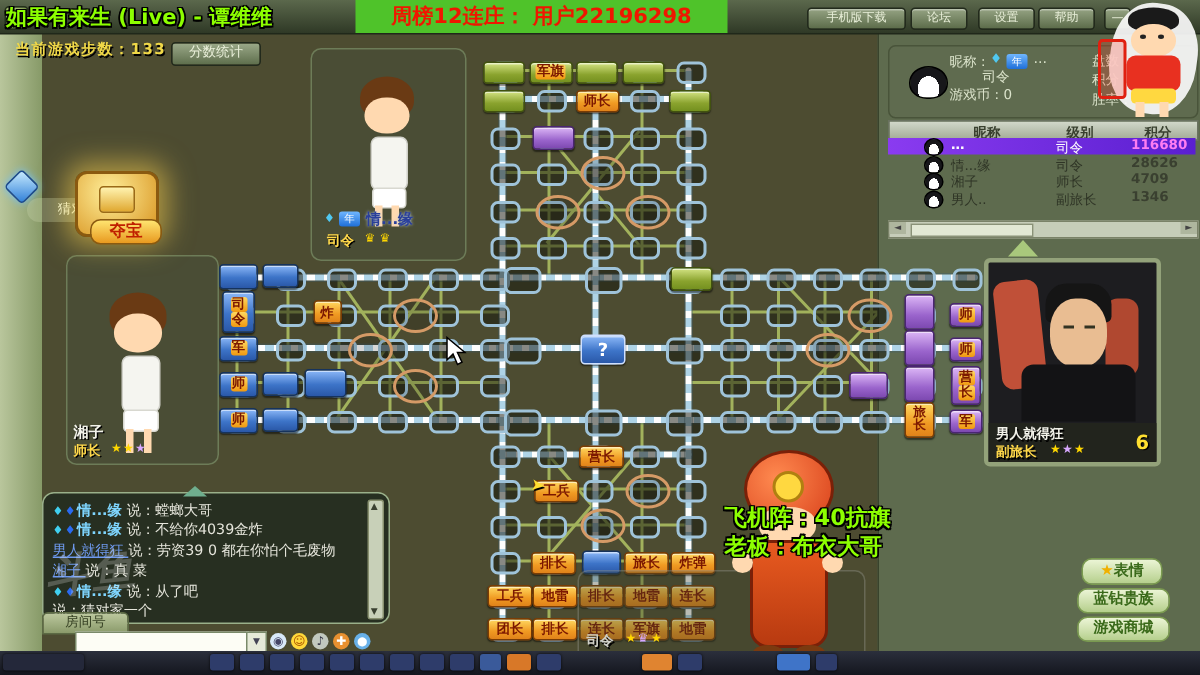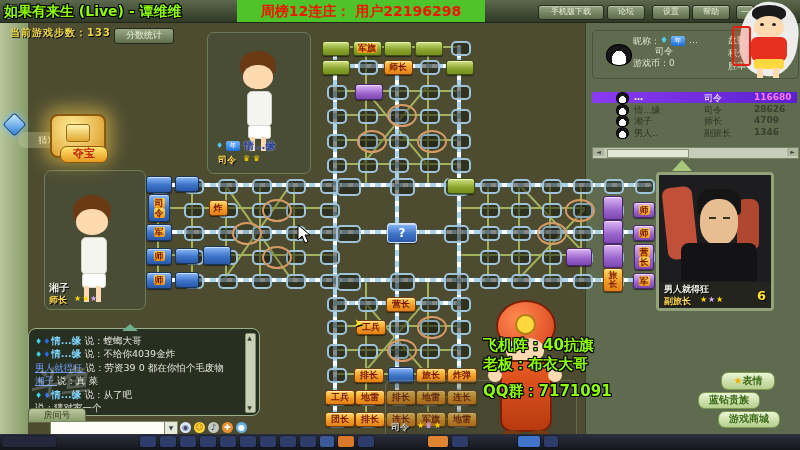--- a/index.html
+++ b/index.html
@@ -415,20 +415,25 @@
   <div class="ptxt" style="left:633px;top:35px;">昵称：</div>
   <div class="gemi abs" style="left:660px;top:35px;color:#50c8f0;font-size:9px;z-index:13;">♦</div>
   <div class="yearbadge" style="left:671px;top:36px;">年</div>
   <div class="ptxt" style="left:689px;top:35px;">…</div>
   <div class="peng" style="left:606px;top:44px;width:24px;height:20px;"></div>
   <div class="ptxt" style="left:655px;top:45px;">司令</div>
   <div class="ptxt" style="left:633px;top:57px;">游戏币：0</div>
   <div class="ptxt" style="left:728px;top:34px;">盘数：</div>
   <div class="ptxt" style="left:728px;top:47px;">积分：</div>
   <div class="ptxt" style="left:728px;top:60px;">胜率：</div>
+  <div class="thead">
+    <div class="thc" style="left:56px;">昵称</div>
+    <div class="thc" style="left:118px;">级别</div>
+    <div class="thc" style="left:170px;">积分</div>
+  </div>
   <div id="rtable">
       <div class="trow" style="top: 92px; background: linear-gradient(90deg, rgb(138, 59, 240), rgb(90, 31, 208));">
         <div class="peng" style="left: 24px; top: 0px; width: 11px; height: 10px; position: absolute;"></div>
         <div style="position: absolute; left: 42px; top: 0px; color: rgb(255, 255, 255); font-weight: bold;">…</div>
         <div style="position: absolute; left: 112px; top: 0px; color: rgb(255, 255, 255);">司令</div>
         <div style="position: absolute; left: 162px; top: 0px; color: rgb(255, 125, 242); font-weight: bold;">116680</div>
       </div>
       <div class="trow" style="top: 103.5px;">
         <div class="peng" style="left: 24px; top: 0px; width: 11px; height: 10px; position: absolute;"></div>
         <div style="position: absolute; left: 42px; top: 0px; color: rgb(47, 53, 38); font-weight: normal;">情...缘</div>
@@ -540,25 +545,24 @@
   <div class="ddbtn">▼</div>
   <div class="cicon" style="left:180px;background:#d8e8f8;color:#446;">◉</div>
   <div class="cicon" style="left:194px;background:#ffd83a;color:#a50;">☺</div>
   <div class="cicon" style="left:208px;background:#c2c8be;color:#334;">♪</div>
   <div class="cicon" style="left:222px;background:#e89030;color:#fff;">✚</div>
   <div class="cicon" style="left:236px;background:#68b0e8;color:#fff;">●</div>
 
   <div class="promoov">
     <div class="olime">飞机阵：40抗旗</div>
     <div class="olime">老板：布衣大哥</div>
-    <div class="olime" style="margin-top:8px;">QQ群：7171091</div>
   </div>
 
   <div class="sbtn" style="left:721px;top:372px;width:52px;height:16px;line-height:15px;"><span style="color:#f0b000;">★</span><span>表情</span></div>
-  <div class="sbtn" style="left:698px;top:392px;width:60px;height:15px;line-height:14px;">蓝钻贵族</div>
+  <div class="sbtn" style="left:718px;top:392px;width:60px;height:15px;line-height:14px;">蓝钻贵族</div>
   <div class="sbtn" style="left:718px;top:411px;width:60px;height:15px;line-height:14px;">游戏商城</div>
 
   <div class="titlebar">
     <div class="winicon"></div>
     <div class="streamtitle olime">如果有来生 (Live) - 谭维维</div>
     <div class="banner">周榜12连庄： 用户22196298</div>
     <div class="tbbtn" style="left:538px;width:64px;">手机版下载</div>
     <div class="tbbtn" style="left:607px;width:36px;">论坛</div>
     <div class="tbbtn" style="left:652px;width:36px;">设置</div>
     <div class="tbbtn" style="left:692px;width:36px;">帮助</div>

